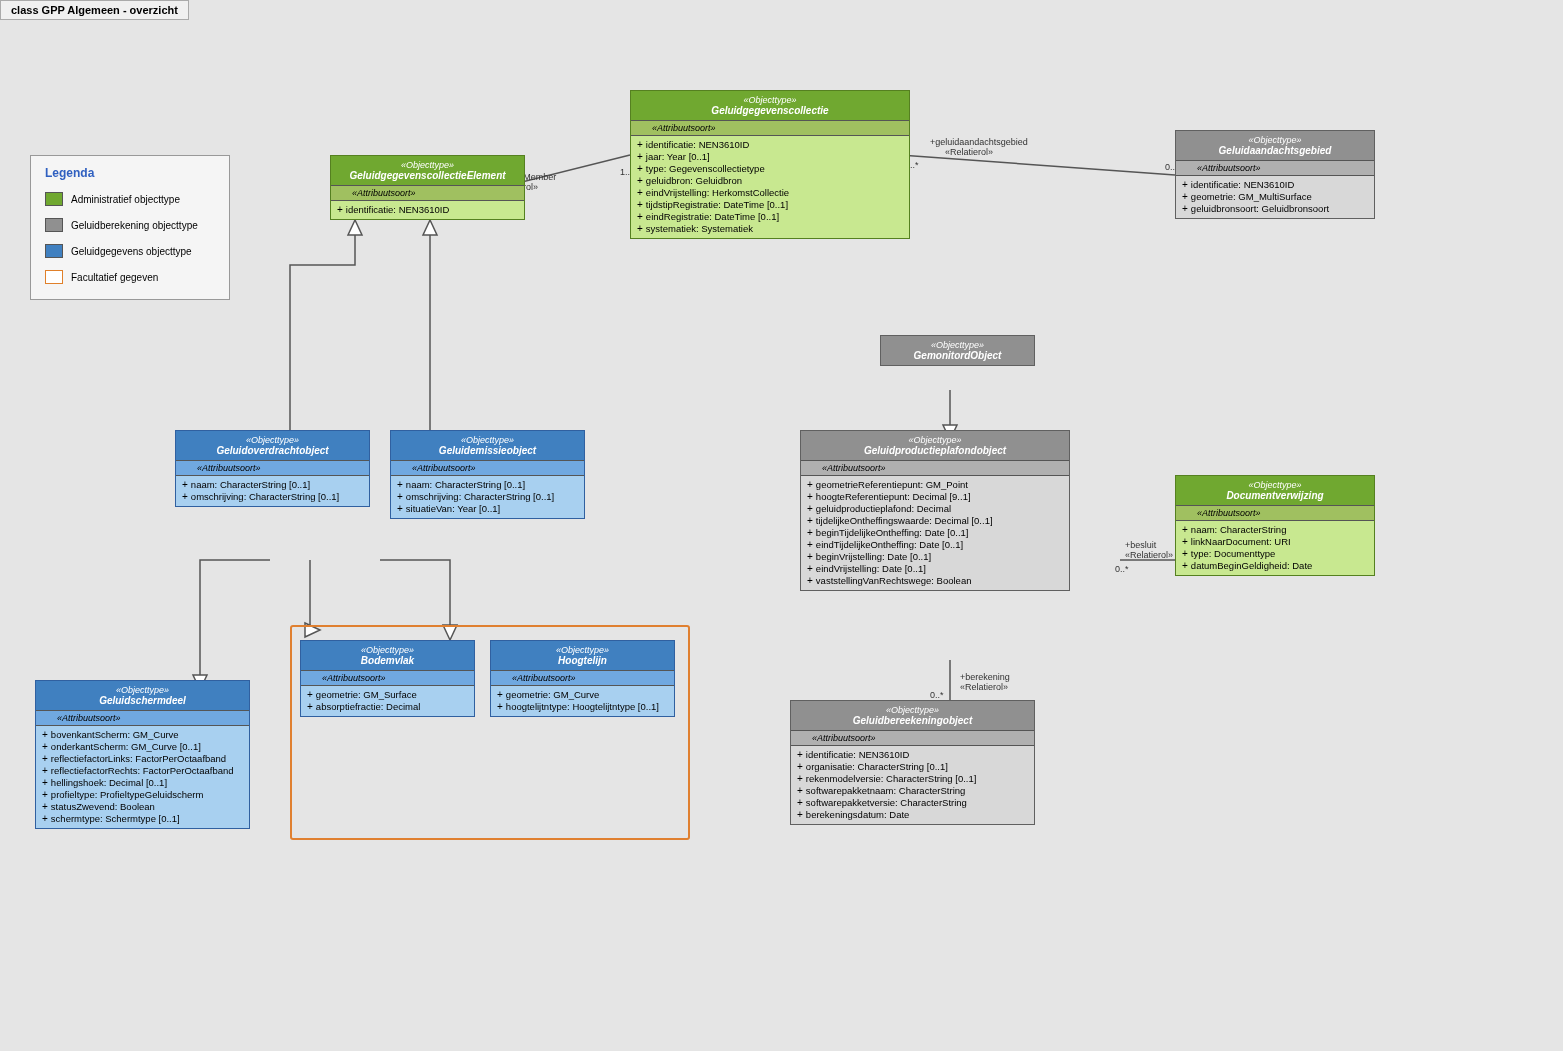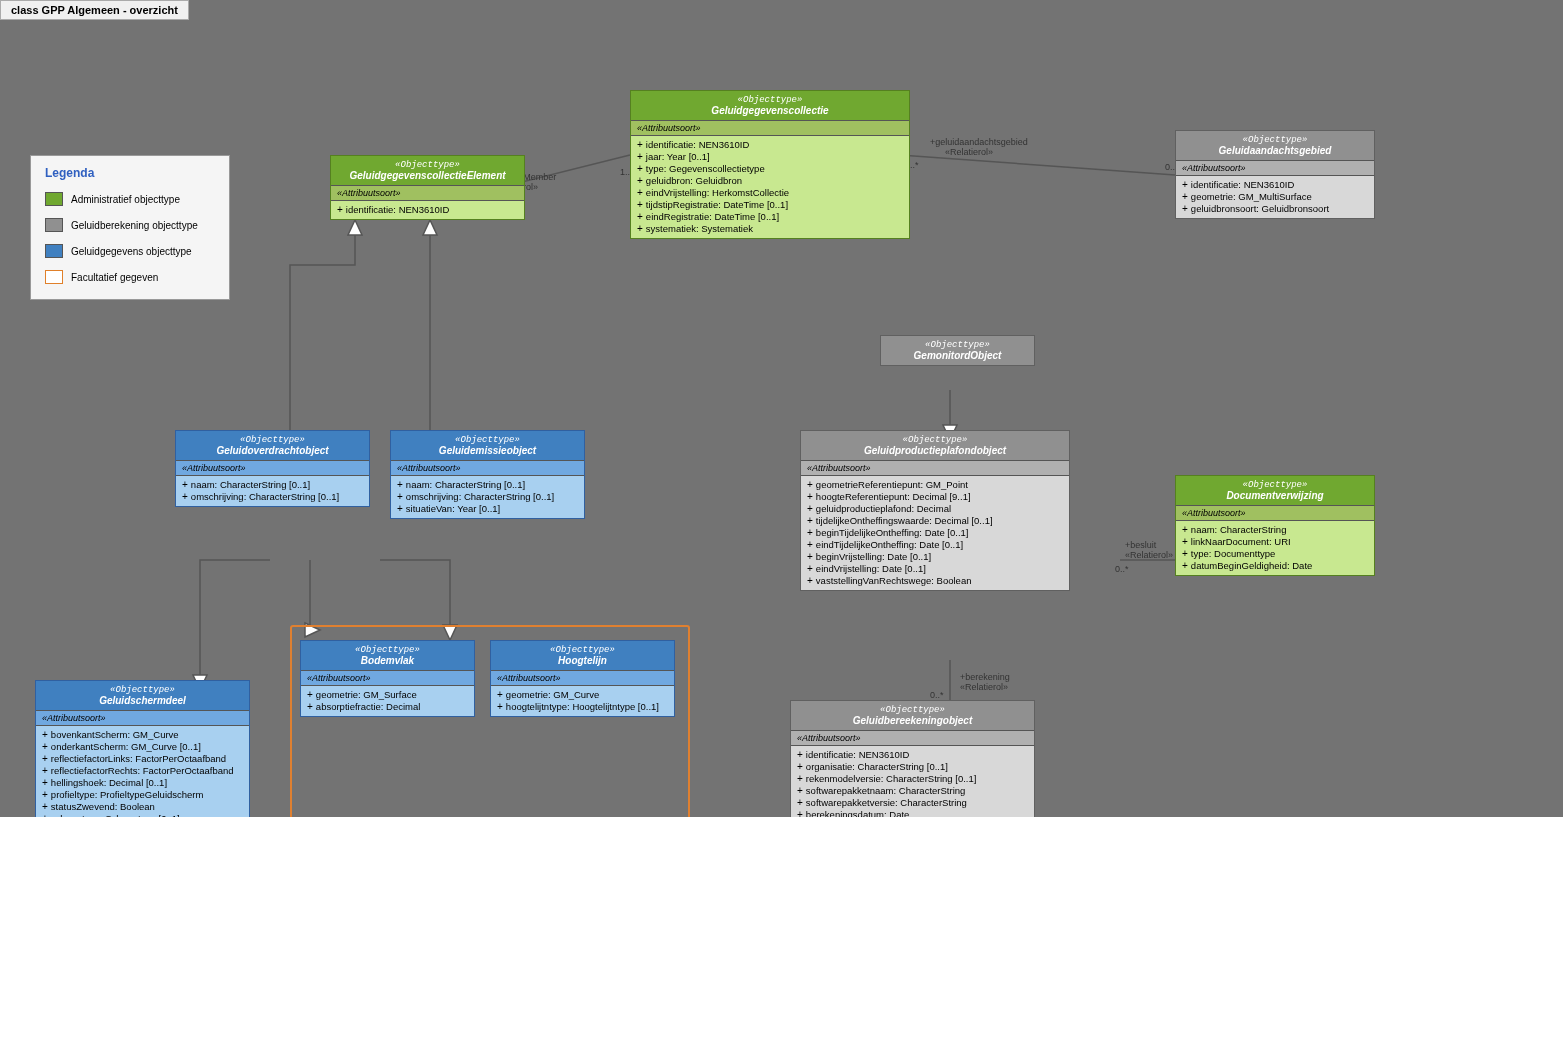--- a/index.html
+++ b/index.html
@@ -6,22 +6,22 @@
     body {
       background: #ffffff;
       font-family: Arial, sans-serif;
       font-size: 11px;
       color: #000;
       overflow: auto;
     }
     .canvas {
       position: relative;
       width: 1563px;
-      height: 817px;
-      background: #737373;
+      height: 1051px;
+      background: #e5e5e5;
     }
     .tab-bar {
       position: absolute;
       top: 0; left: 0;
       background: #f0f0f0;
       border: 1px solid #aaa;
       padding: 3px 10px;
       font-size: 11px;
       font-weight: bold;
     }
@@ -33,29 +33,28 @@
       font-size: 10px;
     }
     .uml-box .header {
       text-align: center;
       padding: 4px 6px;
       font-style: italic;
     }
     .uml-box .header .stereotype {
       font-size: 9px;
       display: block;
-      font-family: Liberation Mono, monospace;
     }
     .uml-box .header .classname {
       font-weight: bold;
       font-style: italic;
       display: block;
     }
     .uml-box .section-title {
-      padding: 2px 6px;
+      padding: 2px 21px;
       border-top: 1px solid #555;
       font-style: italic;
       font-size: 9px;
     }
     .uml-box .attrs {
       padding: 3px 6px;
       border-top: 1px solid #555;
     }
     .uml-box .attr-item {
       display: flex;

